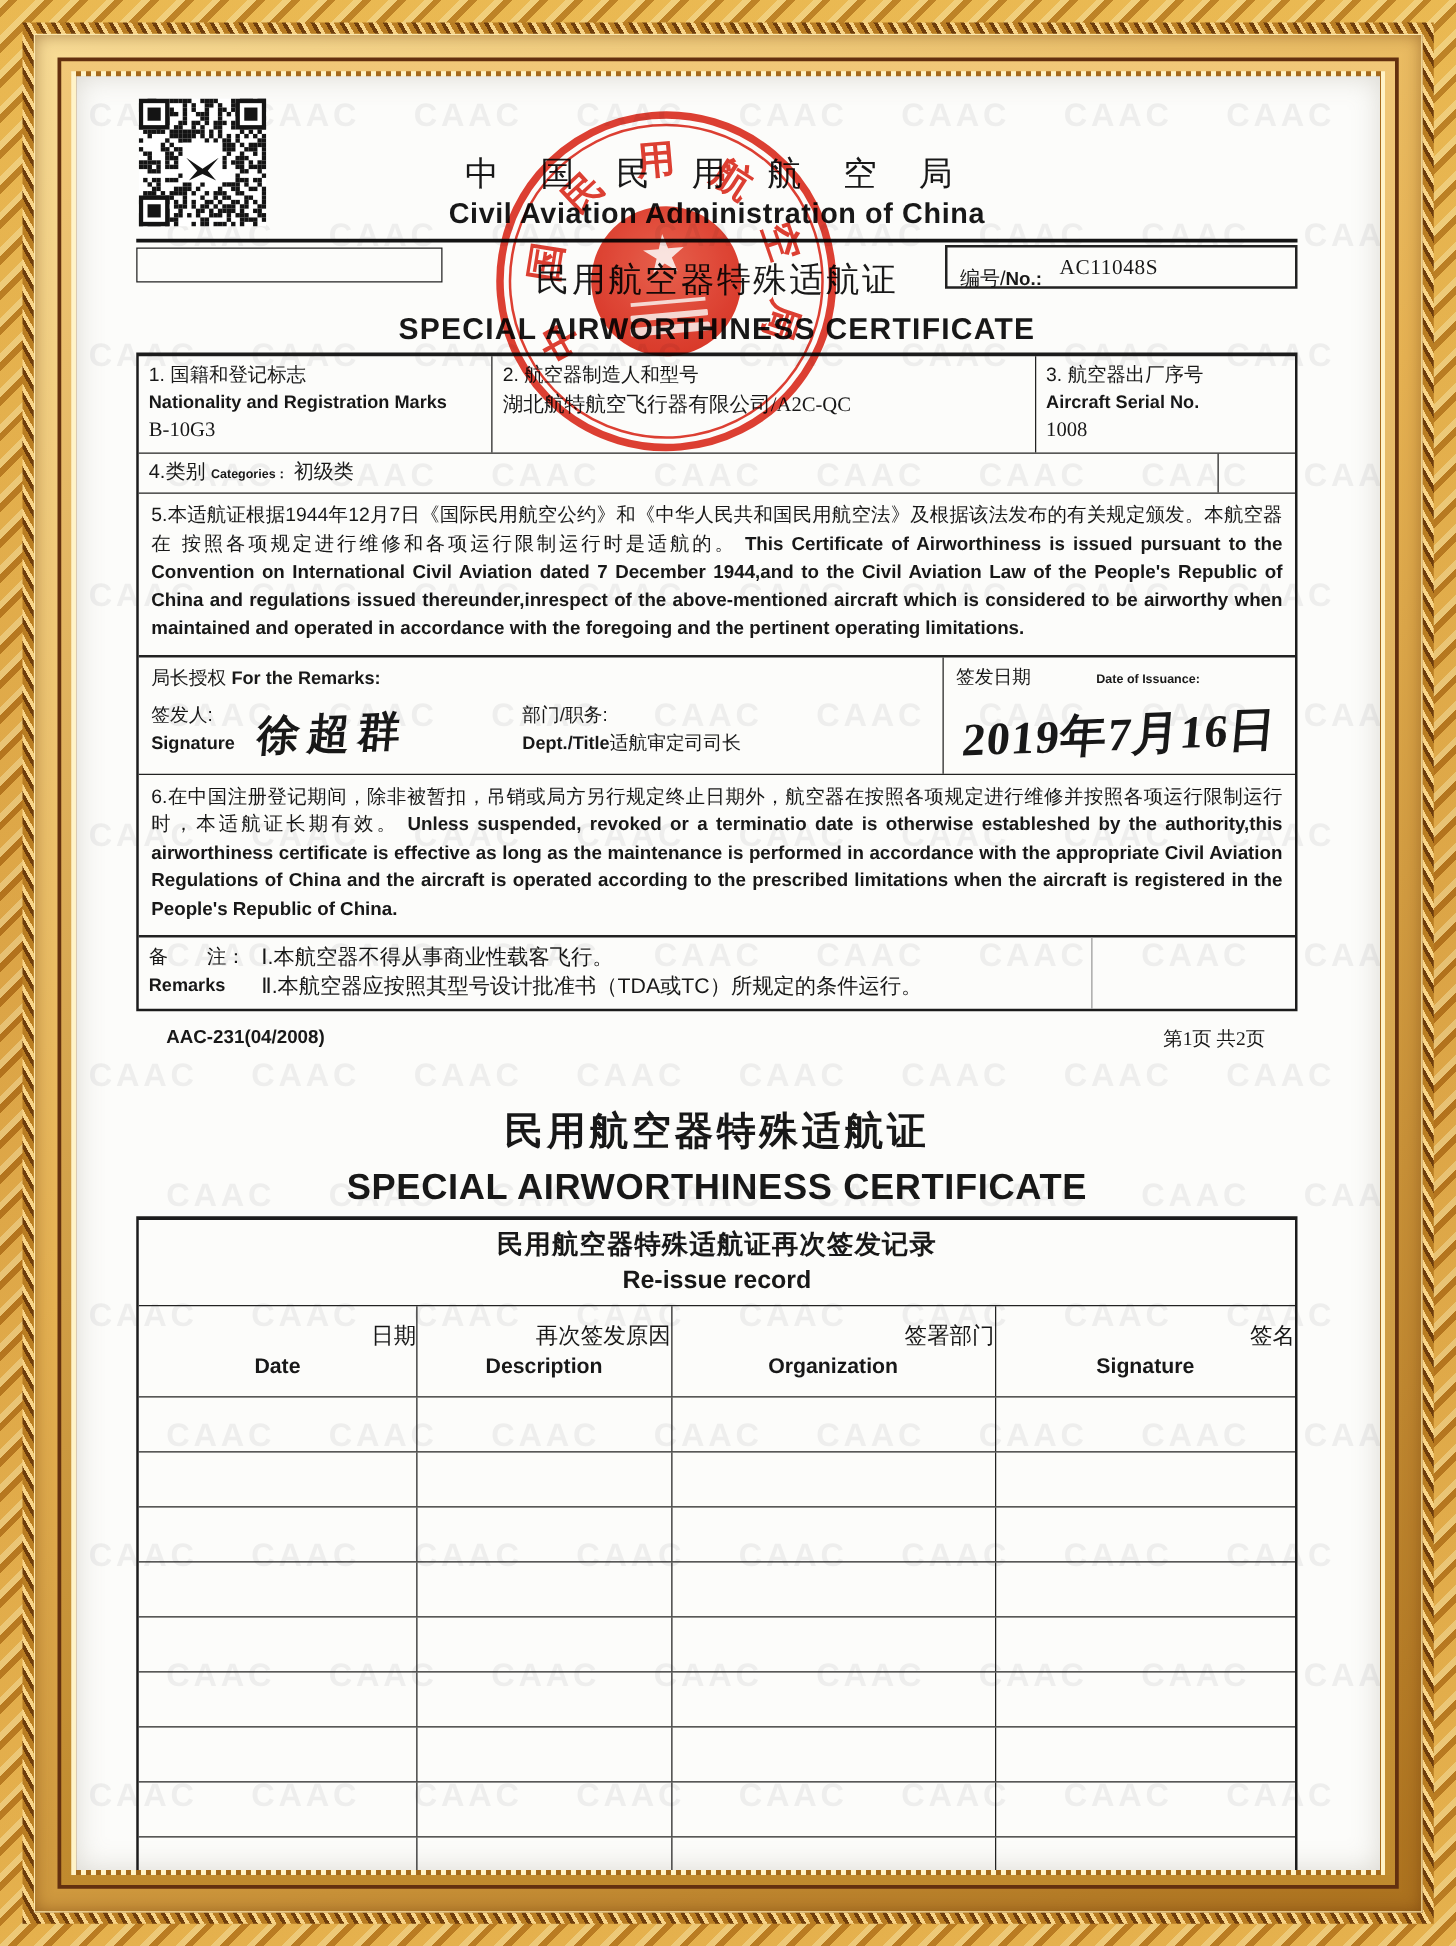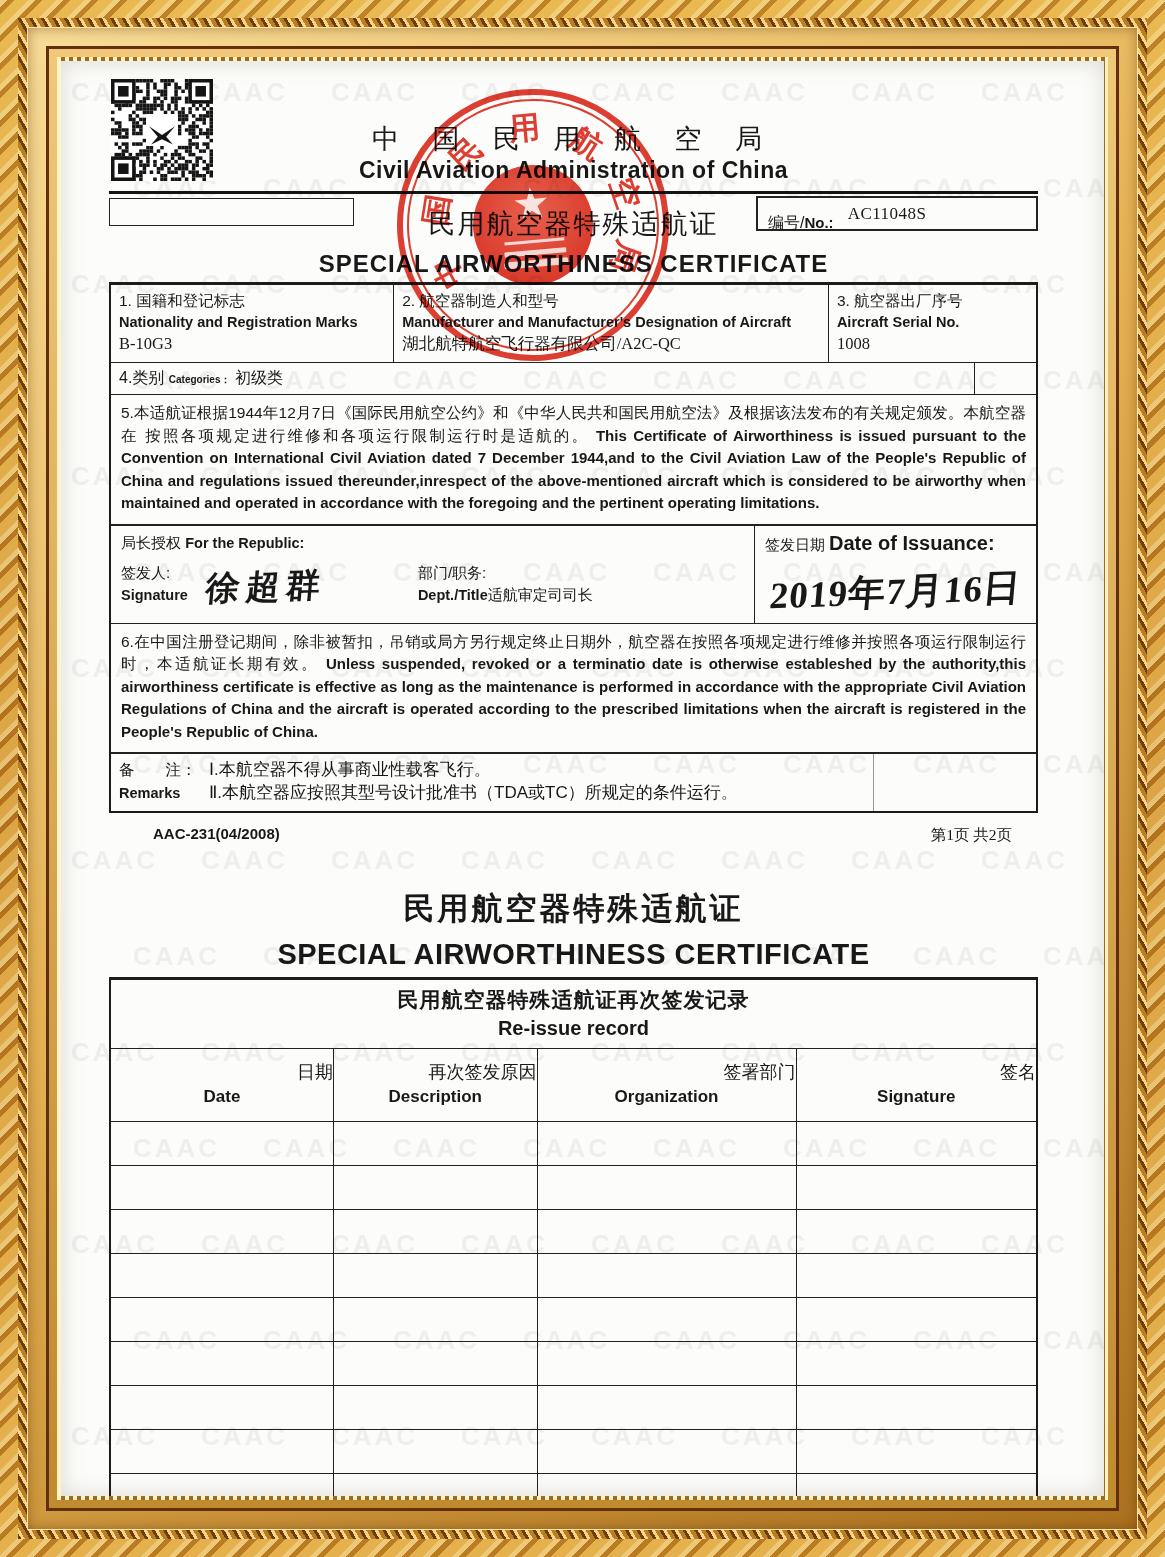--- a/index.html
+++ b/index.html
@@ -61,31 +61,31 @@
   .minister-line{font-size:15px;line-height:22px;}
   .minister-line b{font-size:14.5px;}
   .sig-zone{display:flex;margin-top:8px;}
   .sig-labels{font-size:15px;line-height:22px;}
   .sig-labels b{font-size:14.5px;}
   .handwrite{font-family:"Liberation Serif",serif;font-weight:600;transform:skewX(-7deg) rotate(-2deg);}
   .sig-name{font-size:34px;margin:2px 0 0 18px;letter-spacing:6px;}
   .dept{margin-left:92px;font-size:15px;line-height:22px;}
   .dept b{font-size:14.5px;}
   .date-lbl{font-size:15px;}
-  .date-lbl b{font-size:20px;}
+  .date-lbl b{font-size:10px;margin-left:48px;}
   .date-val{font-size:37px;margin-top:12px;text-align:center;letter-spacing:1px;}
   .rowF{display:grid;grid-template-columns:1fr 163px;border-top:2px solid #222;}
   .rowF .c1{display:flex;padding:4px 8px 6px 8px;}
   .rowF .c2{border-left:1.5px solid #999;}
   .rem-lbl{width:90px;flex:0 0 90px;font-size:15.5px;line-height:23px;}
   .rem-lbl b{font-size:14.5px;}
   .rem-lines{font-size:17px;line-height:23px;}
 
   .pg-footer{display:flex;justify-content:space-between;margin:12px 26px 0 24px;}
-  .form-no{font-weight:bold;font-size:15px;margin-left:20px;}
+  .form-no{font-weight:bold;font-size:15px;}
   .pg-no{font-family:"Liberation Serif",serif;font-size:15.5px;}
 
   
   .p2-cn{ text-align:center;font-size:31px;font-weight:600;letter-spacing:3px;margin-top:42px;}
   .p2-en{ text-align:center;font-size:29px;font-weight:bold;letter-spacing:.5px;margin-top:8px;margin-bottom:6px;}
   .tbl2{border:2.5px solid #1c1c1c;border-top-width:3.5px;}
   .t2-band{ text-align:center;padding:5px 0 7px 0;border-bottom:1.5px solid #222;}
   .t2-band .cn{font-size:21px;font-weight:600;letter-spacing:1px;line-height:30px;}
   .t2-band .en{font-size:20px;font-weight:bold;line-height:26px;}
   .t2-cols,.rrow{display:grid;grid-template-columns:24% 22% 28% 26%;}
@@ -670,21 +670,20 @@
 
           <div class="tbl">
             <div class="rowA">
               <div>
                 <div class="cn-lbl">1. 国籍和登记标志</div>
                 <div class="en-lbl">Nationality and Registration Marks</div>
                 <div class="cell-val">B-10G3</div>
               </div>
               <div>
                 <div class="cn-lbl">2. 航空器制造人和型号</div>
-                <div class="en-lbl">Manufacturer and Manufacturer's Designation of Aircraft</div>
                 <div class="cell-val">湖北航特航空飞行器有限公司/A2C-QC</div>
               </div>
               <div>
                 <div class="cn-lbl">3. 航空器出厂序号</div>
                 <div class="en-lbl">Aircraft Serial No.</div>
                 <div class="cell-val">1008</div>
               </div>
             </div>
 
             <div class="rowB">
@@ -697,21 +696,21 @@
             </div>
 
             <div class="rowC">
               <span>5.本适航证根据1944年12月7日《国际民用航空公约》和《中华人民共和国民用航空法》及根据该法发布的有关规定颁发。本航空器在 按照各项规定进行维修和各项运行限制运行时是适航的。</span>
               <span class="para-en">This Certificate of Airworthiness is issued pursuant to the Convention on International Civil Aviation dated 7 December 1944,and to the Civil Aviation Law of the People's Republic of China and regulations issued thereunder,inrespect of the above-mentioned aircraft which is considered to be airworthy when maintained and operated in accordance with the foregoing and the pertinent operating limitations.</span>
             </div>
 
             <div class="rowD">
               <div class="left">
                 <div class="minister-line">
-                  <span>局长授权</span> <b>For the Republic:</b>
+                  <span>局长授权</span> <b>For the Remarks:</b>
                 </div>
                 <div class="sig-zone">
                   <div class="sig-labels">
                     <div>签发人:</div>
                     <b>Signature</b>
                   </div>
                   <div class="handwrite sig-name">徐超群</div>
                   <div class="dept">
                     <div>部门/职务:</div>
                     <div><b>Dept./Title</b><span>适航审定司司长</span></div>

